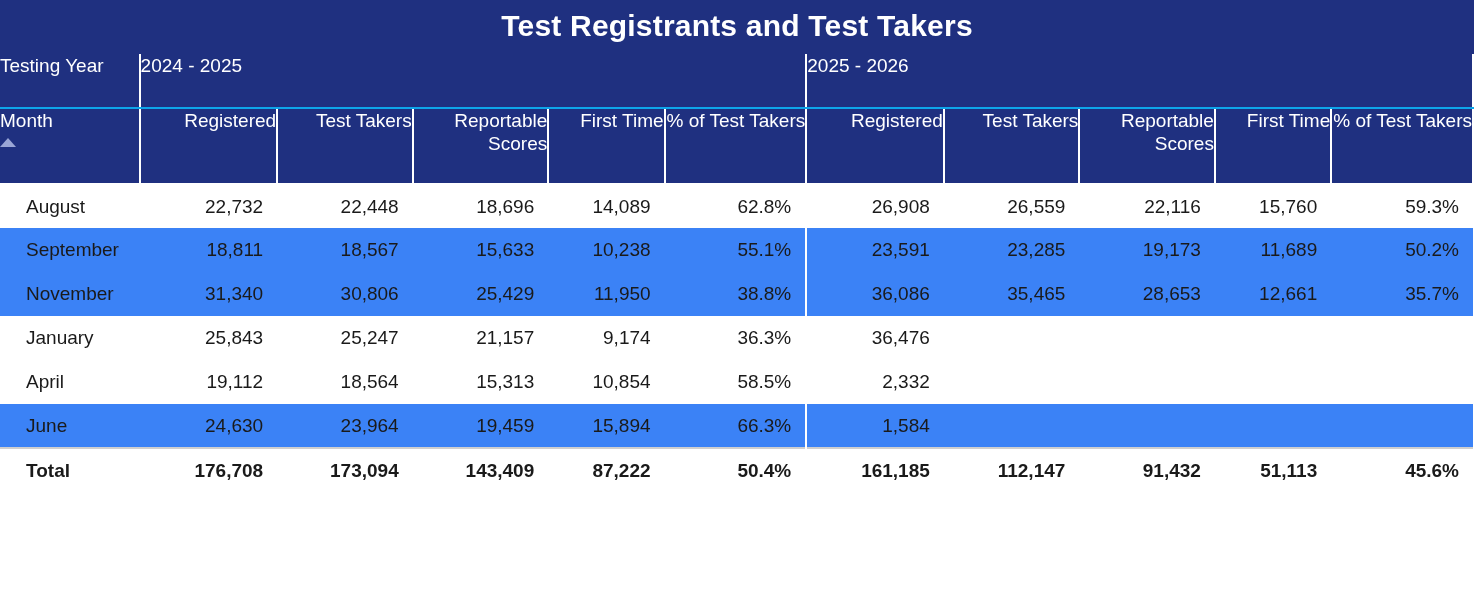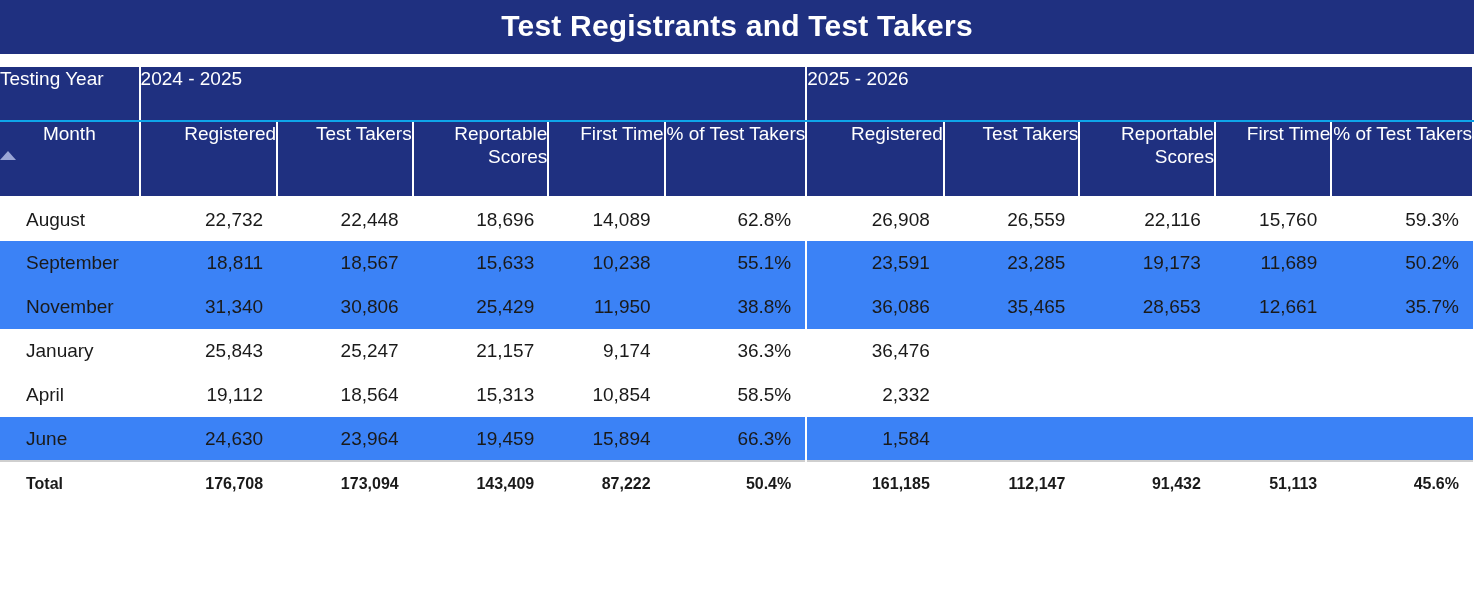--- a/index.html
+++ b/index.html
@@ -12,21 +12,20 @@
     height: 610px;
     font-family: "Liberation Sans", sans-serif;
     overflow: hidden;
   }
   .report {
     width: 1474px;
     height: 610px;
     display: flex;
     flex-direction: column;
     background: #ffffff;
-    gap: 13px;
   }
   .title-bar {
     background: #1f3080;
     color: #ffffff;
     text-align: center;
     font-size: 30px;
     font-weight: bold;
     padding: 9px 0 11px 0;
     letter-spacing: 0.2px;
   }
@@ -51,21 +50,21 @@
     border-right: 2px solid #ffffff;
     border-bottom: 2px solid #0ea5e9;
     line-height: 1.22;
     height: 54px;
     box-sizing: border-box;
   }
   .hdr-col th {
     background: #1f3080;
     color: #ffffff;
     font-weight: normal;
-    text-align: center;
+    text-align: left;
     vertical-align: top;
     padding: 9px 9px 9px 9px;
     border-right: 2px solid #ffffff;
     border-bottom: 2px solid #ffffff;
     line-height: 1.22;
     height: 76px;
     box-sizing: border-box;
   }
   .hdr-col th.num, .hdr-year th.num {
     text-align: right;
@@ -102,21 +101,21 @@
   tbody tr.alt td {
     background: #3b82f6;
   }
   tbody tr.plain td {
     background: #ffffff;
   }
   tbody tr.total td {
     background: #ffffff;
     font-weight: bold;
     border-top: 2px solid #cfcfcf;
-    font-size: 16px;
+    font-size: 19px;
   }
   
   .col-month { width: 138px; }
   .col-reg   { width: 136px; }
   .col-tt    { width: 134px; }
   .col-rs    { width: 134px; }
   .col-ft    { width: 115px; }
   .col-pct   { width: 140px; }
 </style>
 </head>

